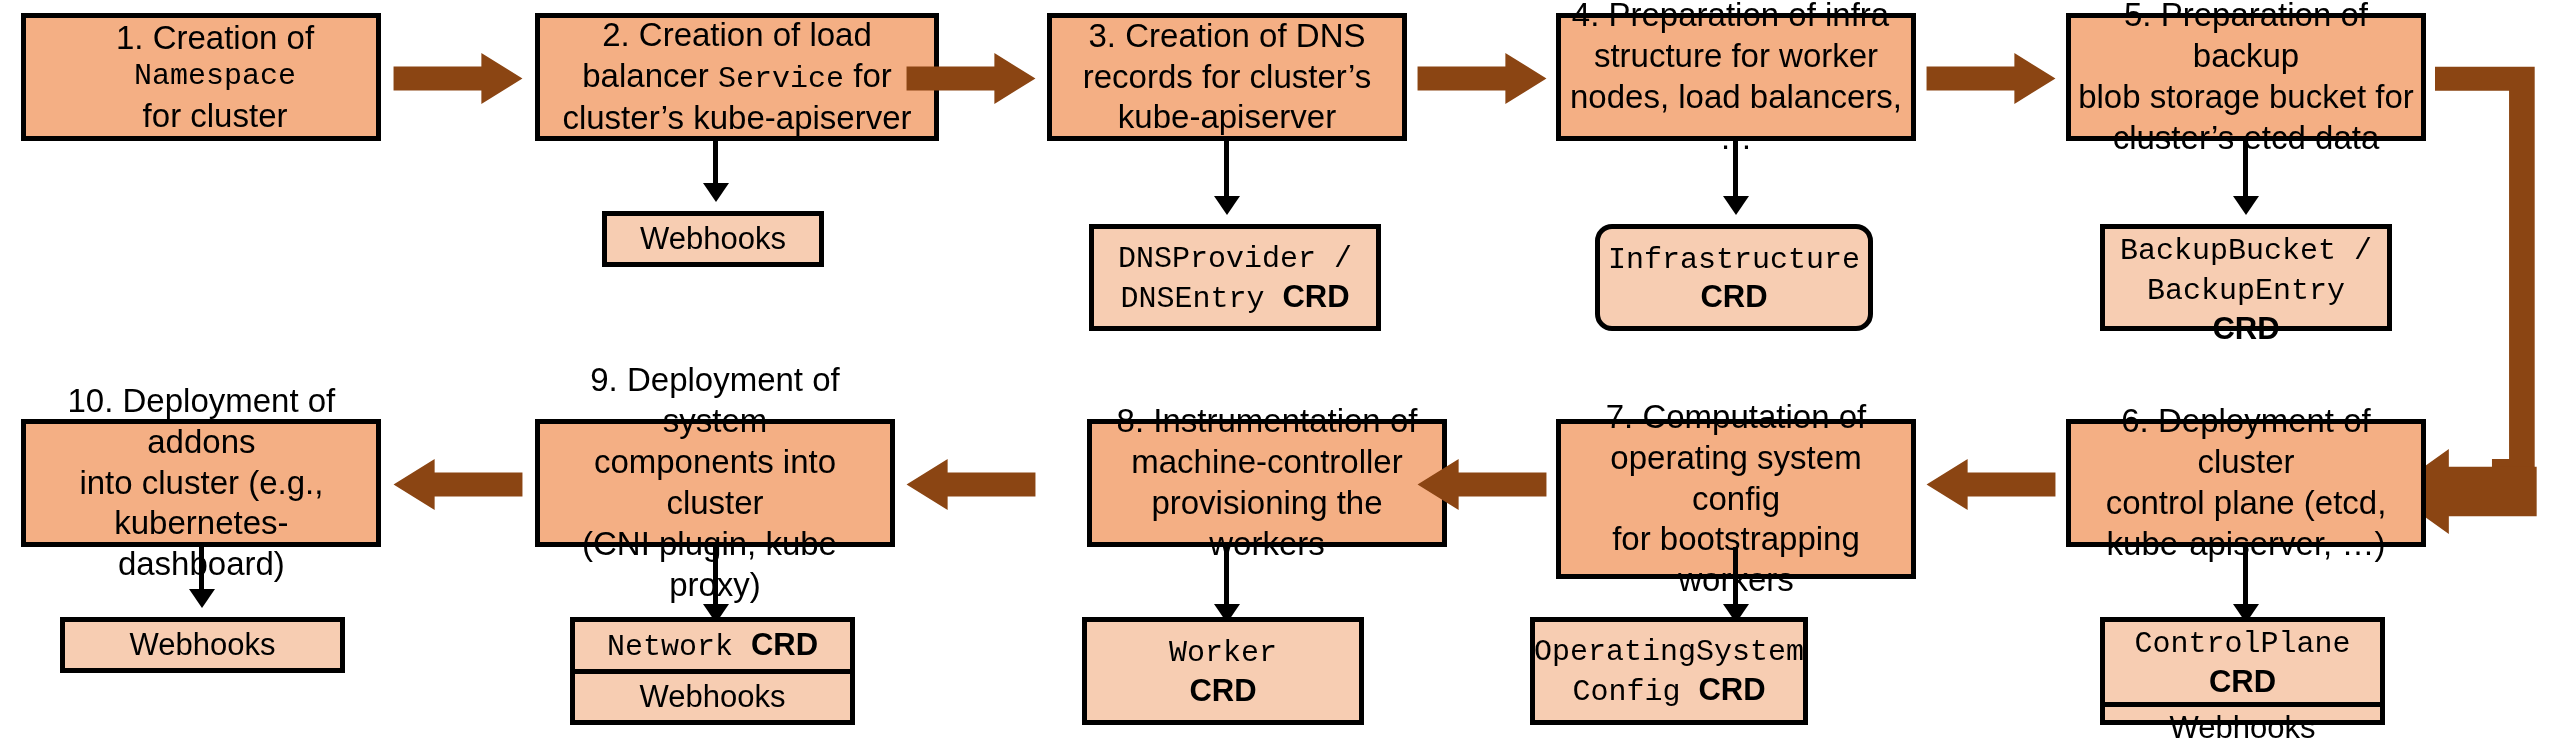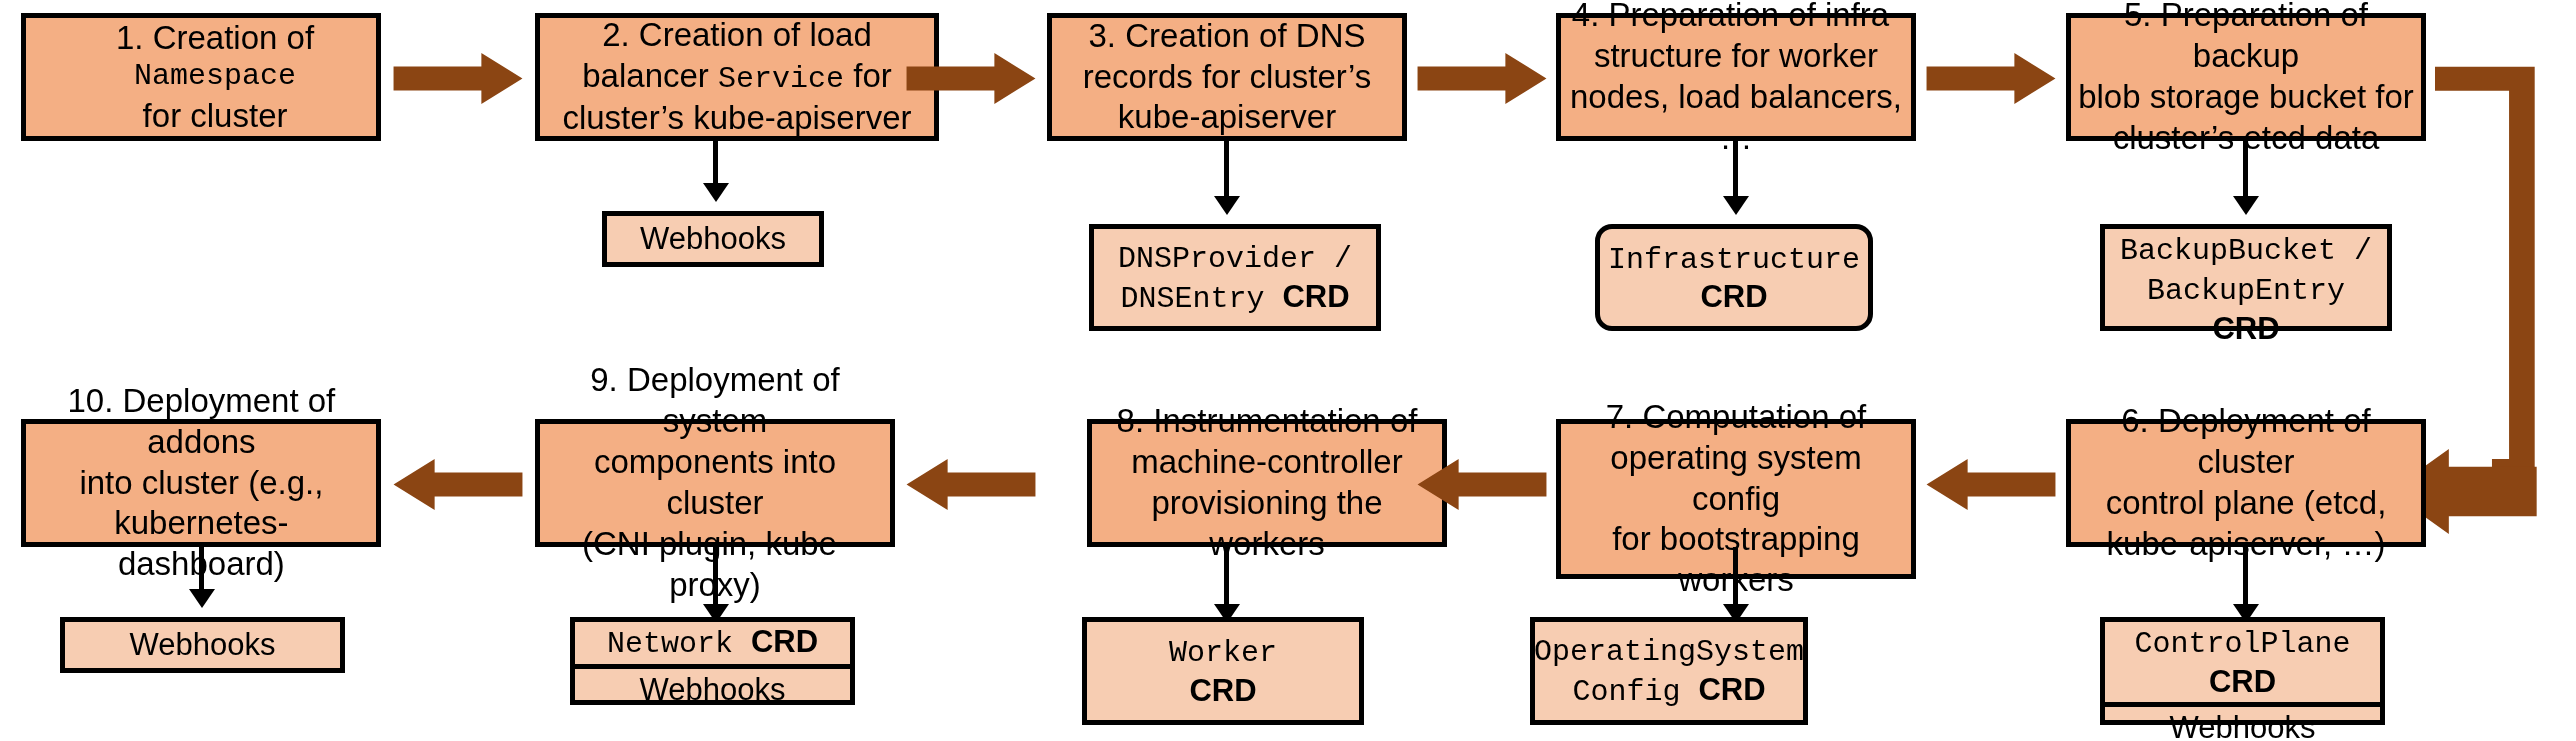--- a/index.html
+++ b/index.html
@@ -294,21 +294,21 @@
   <div class="vconn" style="left:1224px; top:547px; height:58px;"></div>
   <div class="vconn" style="left:1733px; top:547px; height:58px;"></div>
   <div class="vconn" style="left:2243px; top:547px; height:58px;"></div>
 
   <div class="artifact-box" style="left:60px; top:617px; width:285px; height:56px;">
     <div class="artifact-cell">
       <span class="wh-label">Webhooks</span>
     </div>
   </div>
 
-  <div class="artifact-box" style="left:570px; top:617px; width:285px; height:88px;">
+  <div class="artifact-box" style="left:570px; top:617px; width:285px; height:108px;">
     <div class="artifact-cell">
       <span>
         <span class="mono">Network </span><span class="crd-tag">CRD</span>
       </span>
     </div>
     <div class="artifact-cell">
       <span class="wh-label">Webhooks</span>
     </div>
   </div>
 

